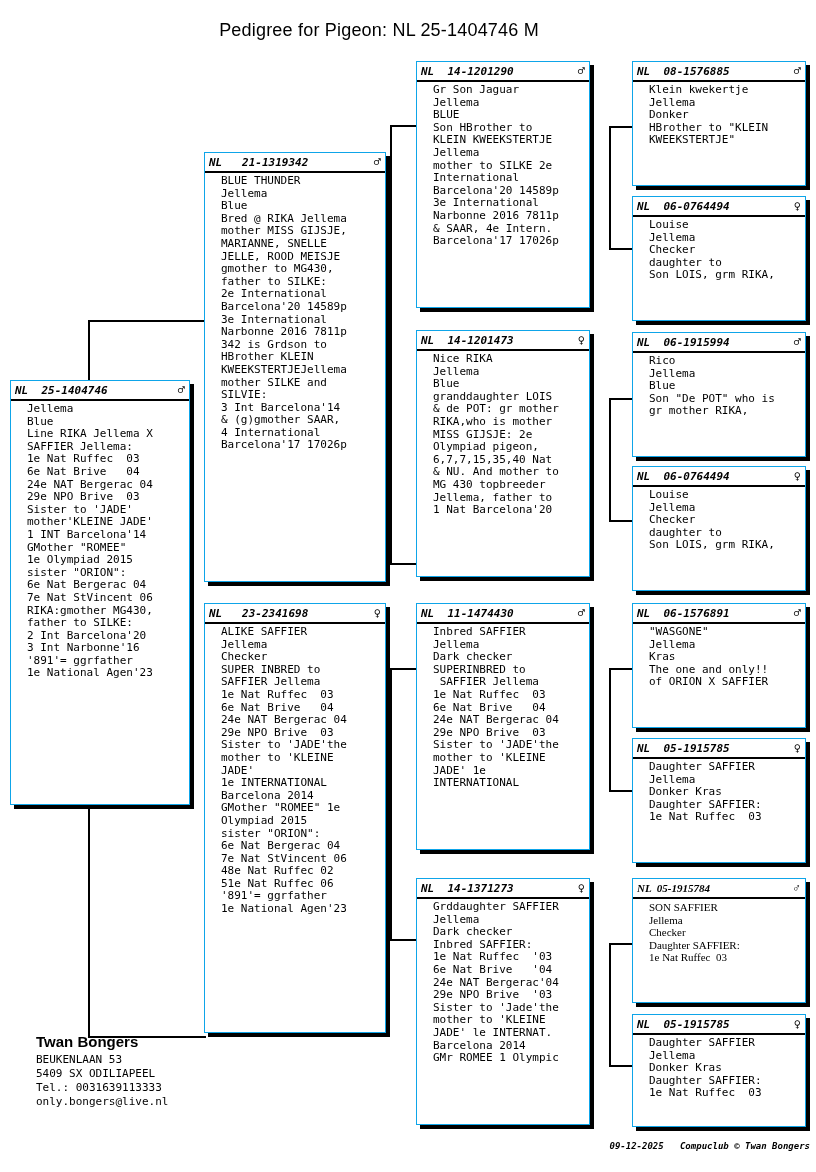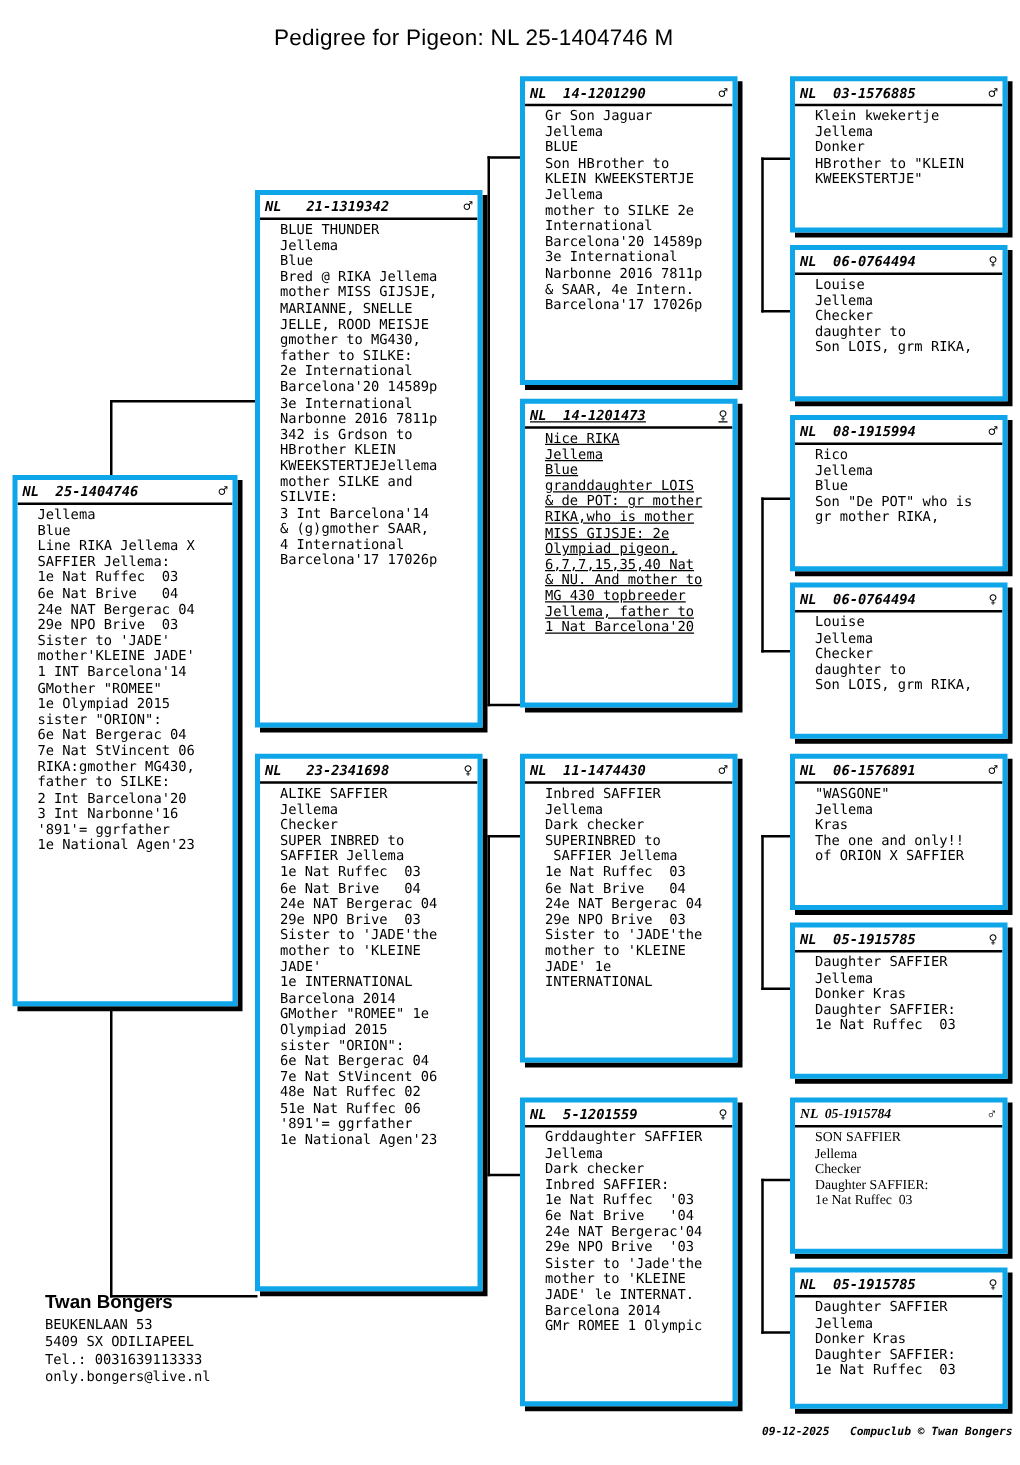--- a/index.html
+++ b/index.html
@@ -17,21 +17,21 @@
     text-align:center;
     font-family:"Liberation Sans", sans-serif;
     font-size:18px;
     font-weight:normal;
     letter-spacing:0.2px;
     margin-left:33px;
   }
   .card{
     position:absolute;
     background:#ffffff;
-    border:4px solid #0ea5e9;
+    border:1px solid #0ea5e9;
     box-shadow:4px 4px 0 #000;
     box-sizing:border-box;
     overflow:hidden;
   }
   .card .hdr{
     display:flex;
     align-items:flex-start;
     justify-content:space-between;
     font-style:italic;
     font-weight:bold;
@@ -221,21 +221,21 @@
 Jellema
 mother to SILKE 2e
 International
 Barcelona'20 14589p
 3e International
 Narbonne 2016 7811p
 &amp; SAAR, 4e Intern.
 Barcelona'17 17026p</div>
 </div>
 
-<div class="card" style="left:416px;top:319px;width:174px;height:247px;text-decoration:underline;">
+<div class="card" style="left:416px;top:330px;width:174px;height:247px;">
   <div class="hdr">
     <span>NL  14-1201473</span>
     <span class="sex">♀</span>
   </div>
   <div class="body">Nice RIKA
 Jellema
 Blue
 granddaughter LOIS
 &amp; de POT: gr mother
 RIKA,who is mother
@@ -263,41 +263,41 @@
 24e NAT Bergerac 04
 29e NPO Brive  03
 Sister to 'JADE'the
 mother to 'KLEINE
 JADE' 1e
 INTERNATIONAL</div>
 </div>
 
 <div class="card" style="left:416px;top:878px;width:174px;height:247px;">
   <div class="hdr">
-    <span>NL  5-1201559</span>
+    <span>NL  14-1371273</span>
     <span class="sex">♀</span>
   </div>
   <div class="body">Grddaughter SAFFIER
 Jellema
 Dark checker
 Inbred SAFFIER:
 1e Nat Ruffec  '03
 6e Nat Brive   '04
 24e NAT Bergerac'04
 29e NPO Brive  '03
 Sister to 'Jade'the
 mother to 'KLEINE
 JADE' le INTERNAT.
 Barcelona 2014
 GMr ROMEE 1 Olympic</div>
 </div>
 
 <div class="card" style="left:632px;top:61px;width:174px;height:125px;">
   <div class="hdr">
-    <span>NL  03-1576885</span>
+    <span>NL  08-1576885</span>
     <span class="sex">♂</span>
   </div>
   <div class="body">Klein kwekertje
 Jellema
 Donker
 HBrother to "KLEIN
 KWEEKSTERTJE"</div>
 </div>
 
 <div class="card" style="left:632px;top:196px;width:174px;height:125px;">
@@ -307,21 +307,21 @@
   </div>
   <div class="body">Louise
 Jellema
 Checker
 daughter to
 Son LOIS, grm RIKA,</div>
 </div>
 
 <div class="card" style="left:632px;top:332px;width:174px;height:125px;">
   <div class="hdr">
-    <span>NL  08-1915994</span>
+    <span>NL  06-1915994</span>
     <span class="sex">♂</span>
   </div>
   <div class="body">Rico
 Jellema
 Blue
 Son "De POT" who is
 gr mother RIKA,</div>
 </div>
 
 <div class="card" style="left:632px;top:466px;width:174px;height:125px;">

